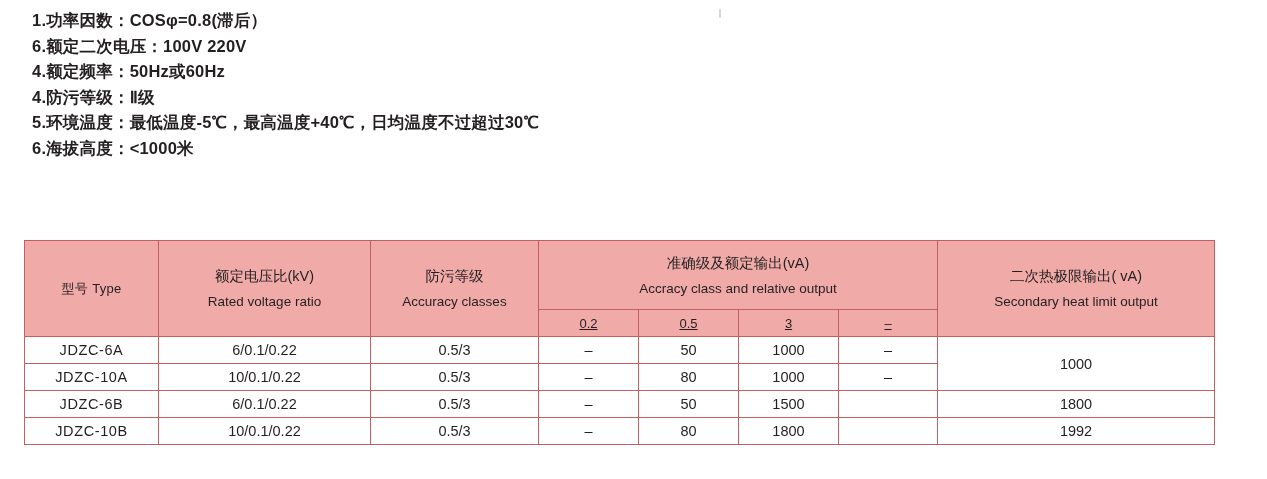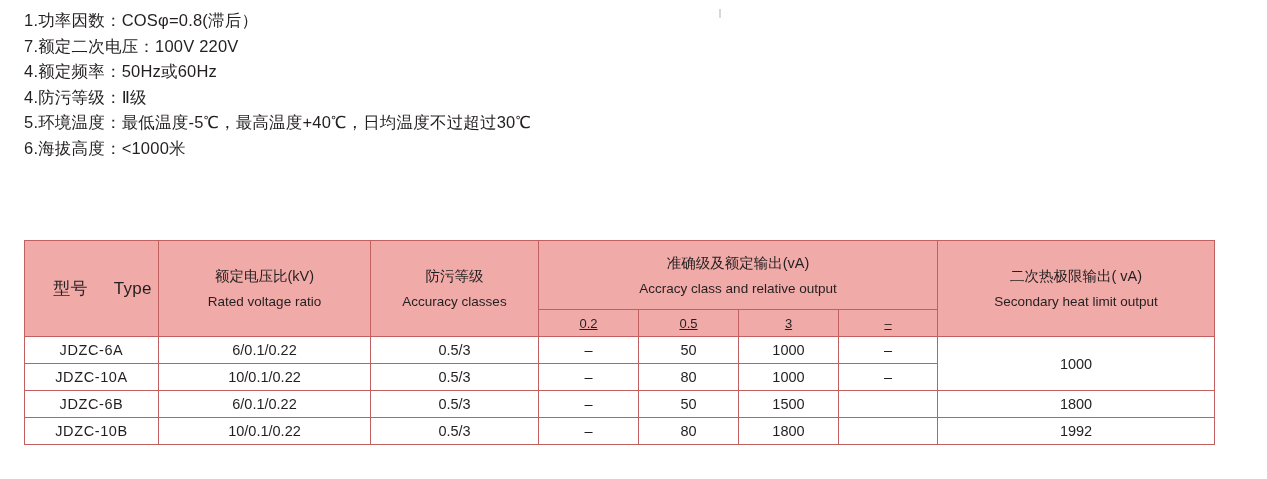--- a/index.html
+++ b/index.html
@@ -10,23 +10,24 @@
   body {
     width: 1267px;
     height: 479px;
     font-family: "Liberation Sans", sans-serif;
     color: #231f20;
     position: relative;
     overflow: hidden;
   }
   .spec-list {
     position: absolute;
-    left: 24px;
+    left: 32px;
     top: 8px;
     width: 1100px;
+    font-weight: bold;
   }
   .spec-line {
     font-size: 16.5px;
     line-height: 25.5px;
     letter-spacing: 0.2px;
     white-space: nowrap;
   }
   .table-wrap {
     position: absolute;
     left: 24px;
@@ -65,23 +66,22 @@
     font-size: 14.5px;
     line-height: 18px;
   }
   .en {
     display: block;
     font-size: 13.5px;
     line-height: 17px;
     margin-top: 8px;
   }
   .type-cn-en {
-    font-size: 17px;
+    font-size: 13px;
     letter-spacing: 0.3px;
-    margin-left: 22px;
   }
   tbody td {
     height: 26px;
     font-size: 14.5px;
     background: #ffffff;
   }
   tbody td.type-cell {
     letter-spacing: 0.6px;
   }
   .c1 { width: 134px; }
@@ -101,21 +101,21 @@
     background: #d8d8d8;
   }
 </style>
 </head>
 <body>
 
 <div class="tiny-mark"></div>
 
 <div class="spec-list">
   <div class="spec-line">1.功率因数：COSφ=0.8(滞后）</div>
-  <div class="spec-line">7.额定二次电压：100V 220V</div>
+  <div class="spec-line">6.额定二次电压：100V 220V</div>
   <div class="spec-line">4.额定频率：50Hz或60Hz</div>
   <div class="spec-line">4.防污等级：Ⅱ级</div>
   <div class="spec-line">5.环境温度：最低温度-5℃，最高温度+40℃，日均温度不过超过30℃</div>
   <div class="spec-line">6.海拔高度：&lt;1000米</div>
 </div>
 
 <div class="table-wrap">
   <table class="spec-table">
     <colgroup>
       <col class="c1">

